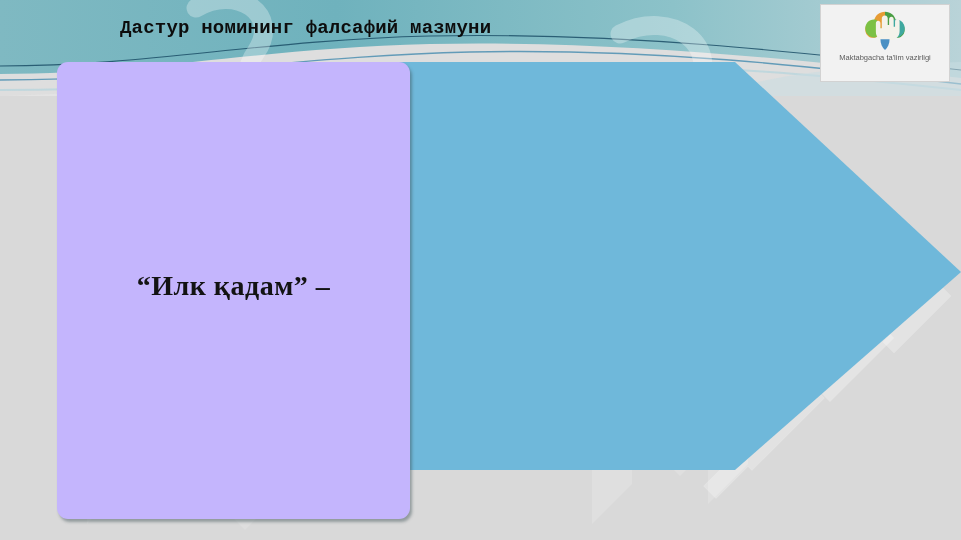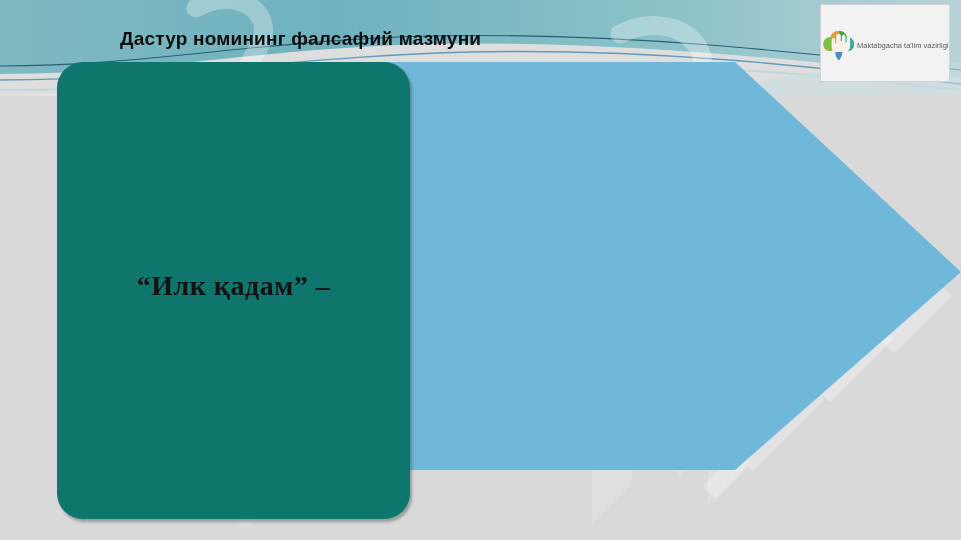--- a/index.html
+++ b/index.html
@@ -25,43 +25,43 @@
 
   
   .watermark-layer{
     position:absolute;left:0;top:0;width:961px;height:540px;
     pointer-events:none;
   }
 
   
   .page-title{
     position:absolute;
-    left:120px;top:28px;
+    left:120px;top:17px;
     font-size:19px;
     font-weight:bold;
     color:#0d0d0d;
-    font-family:Liberation Sans, sans-serif;
+    font-family:Liberation Mono, monospace;
     letter-spacing:0.2px;
     white-space:nowrap;
     z-index:12;
   }
 
   
   .arrow-shape{
     position:absolute;left:280px;top:60px;
     z-index:4;
   }
 
   
   .left-card{
     position:absolute;
     left:57px;top:62px;
     width:353px;height:457px;
-    background:#0f766e;
-    border-radius:26px;
+    background:#c4b5fd;
+    border-radius:11px;
     box-shadow: 2px 3px 3px rgba(60,80,85,0.45);
     z-index:6;
     display:flex;align-items:center;justify-content:center;
   }
   .left-card-label{
     font-family:"Liberation Serif", serif;
     font-weight:bold;
     font-size:28px;
     color:#131313;
     text-align:center;
@@ -99,22 +99,23 @@
 
   
   .logo-card{
     position:absolute;
     right:11px;top:4px;
     width:130px;height:78px;
     background:#f2f2f2;
     border:1px solid #d2d2d2;
     z-index:14;
     display:flex;
+    flex-direction:column;
     align-items:center;
-    justify-content:flex-end;
+    justify-content:flex-start;
     padding-top:4px;
     box-sizing:border-box;
   }
   .logo-mark{width:46px;height:42px;display:block;}
   .logo-caption{
     font-family:"Liberation Sans", sans-serif;
     font-size:7.5px;
     color:#5b5b5b;
     text-align:center;
     line-height:1.25;

